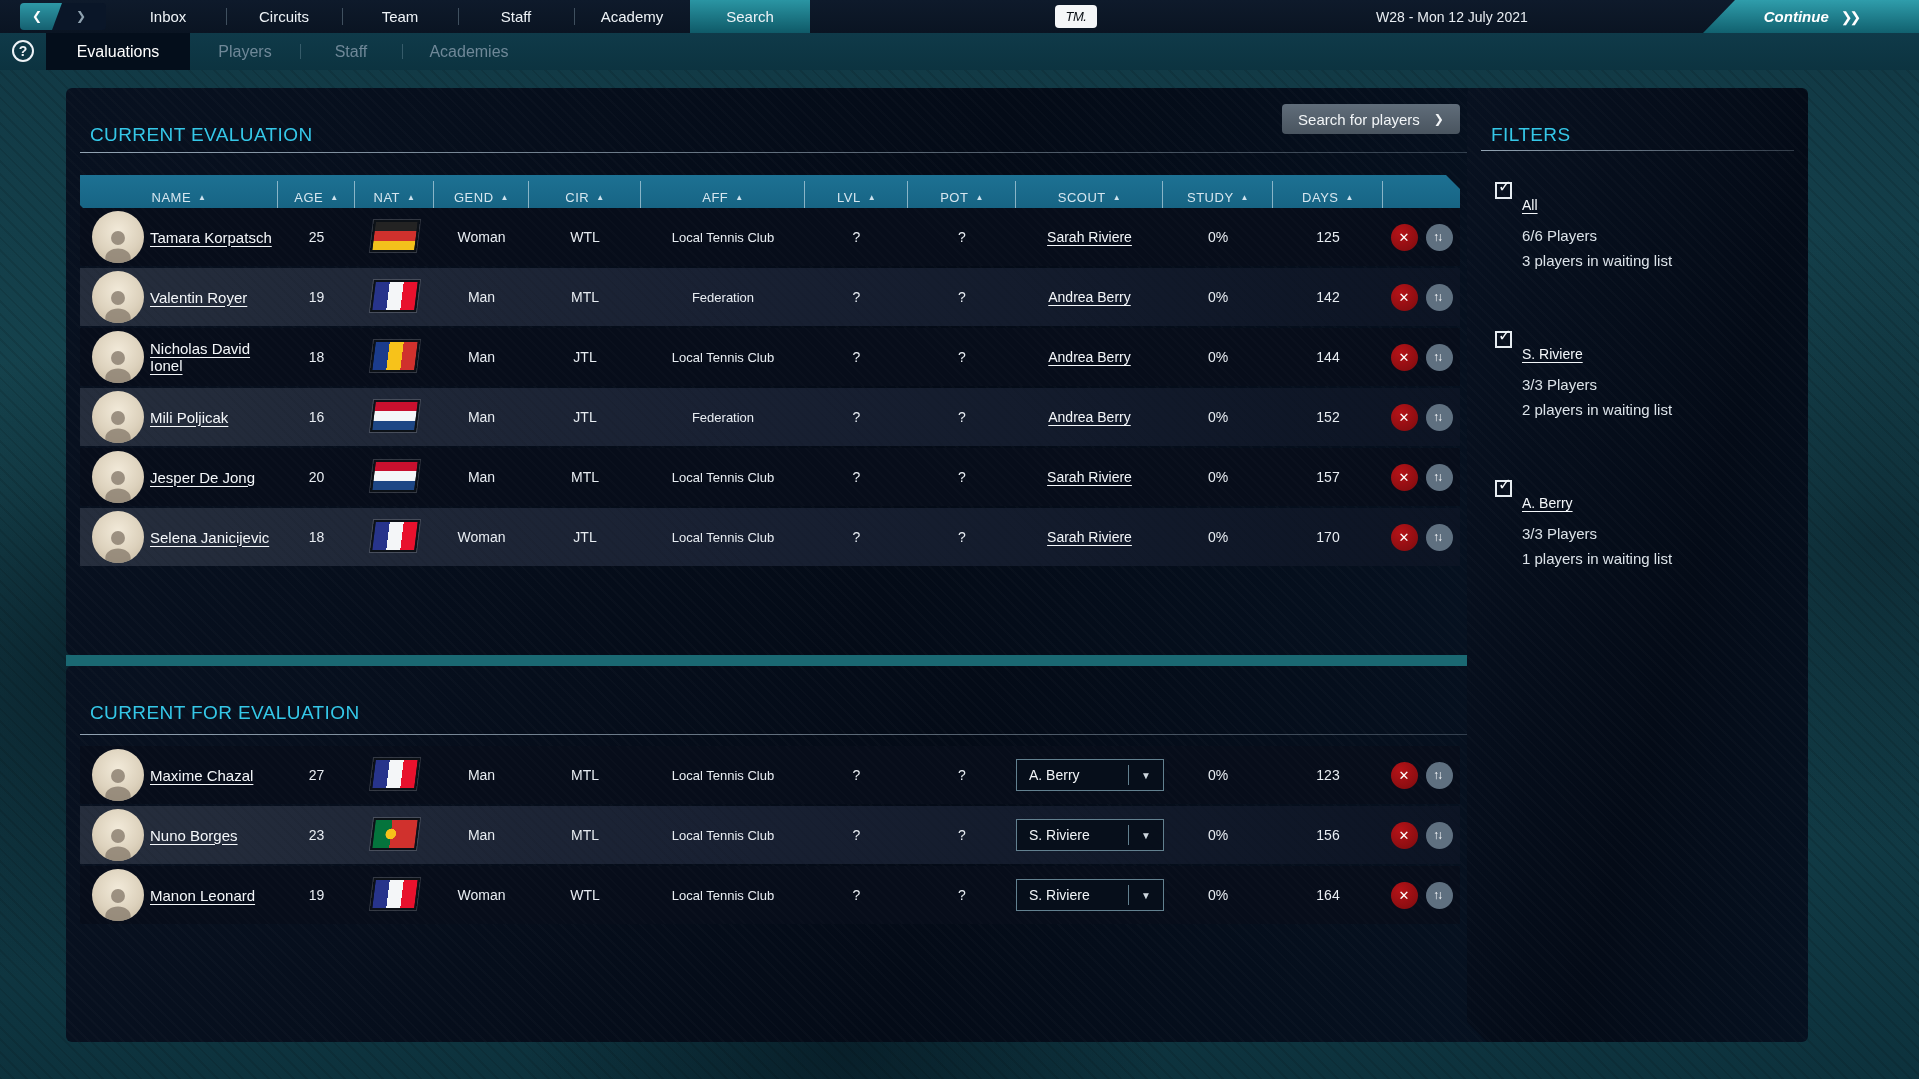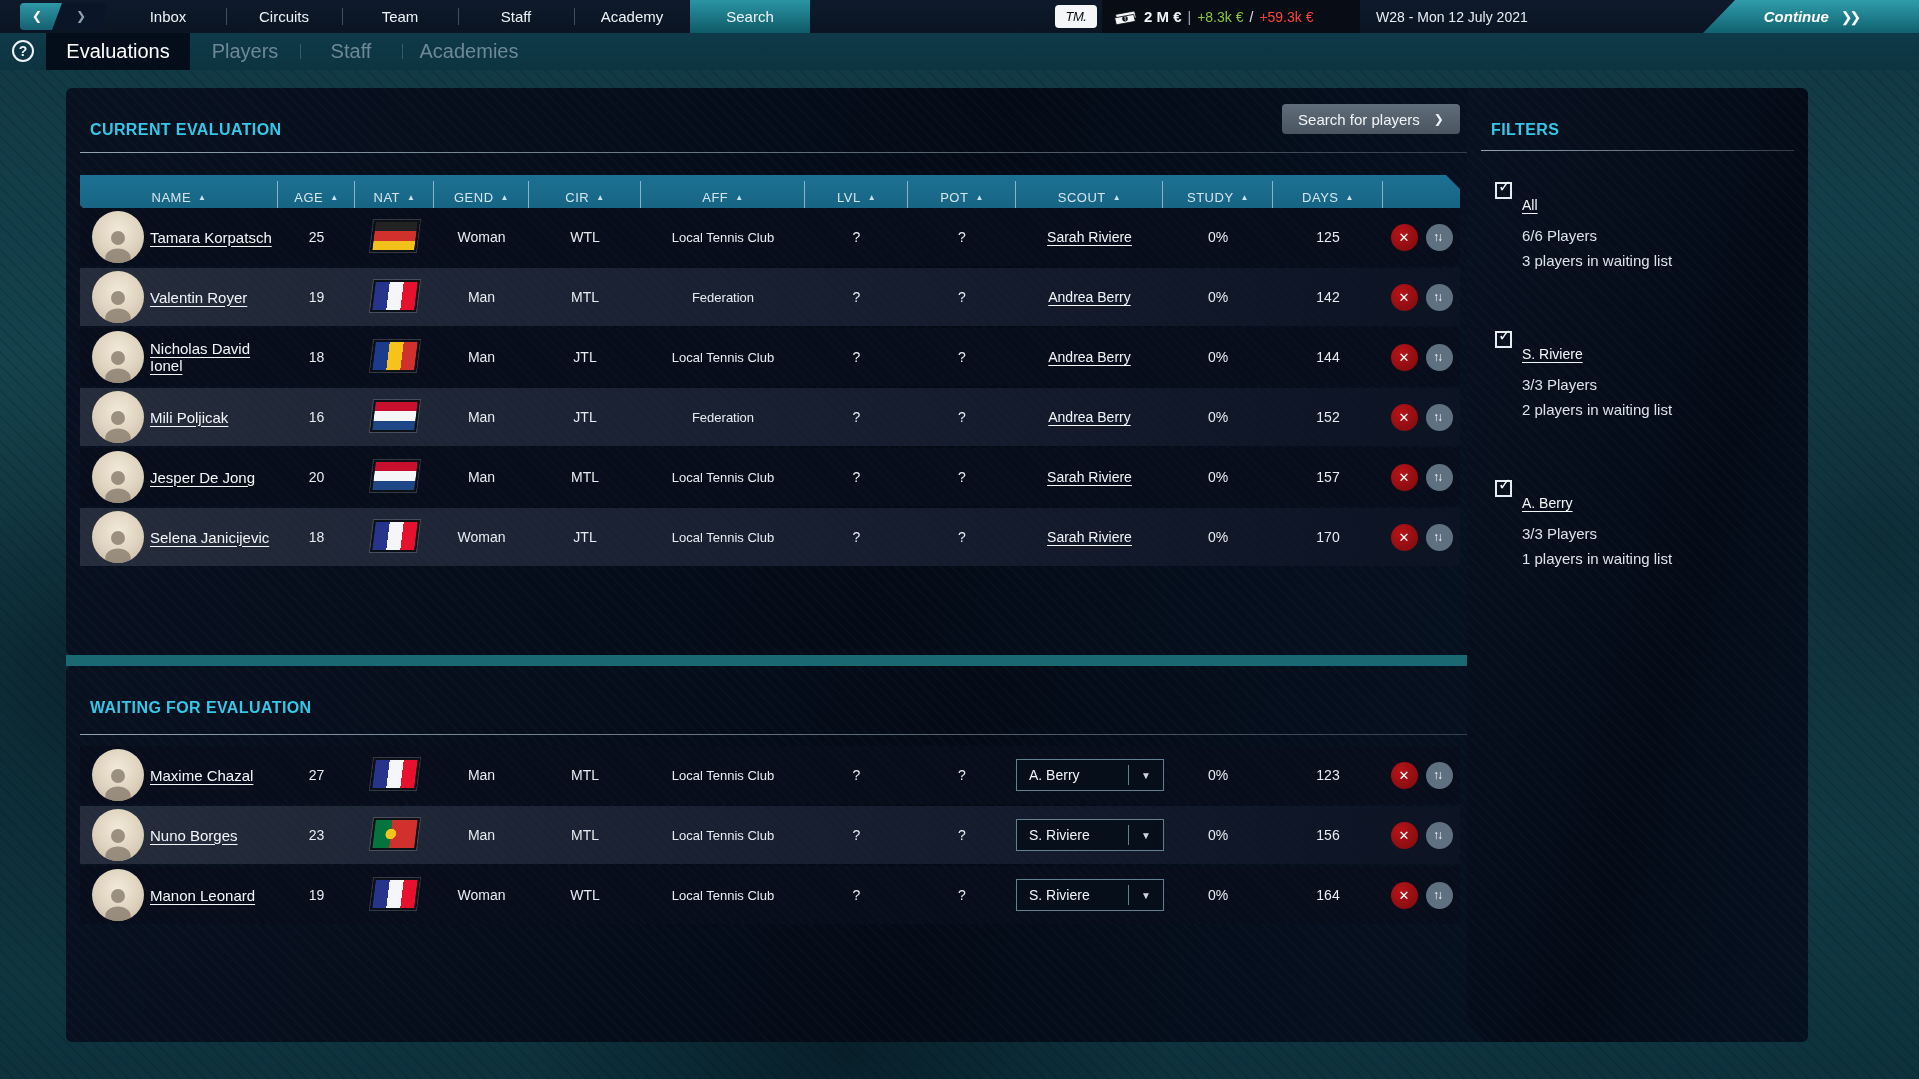--- a/index.html
+++ b/index.html
@@ -37,38 +37,38 @@
   .expense{color:#ff4438;font-size:14px;white-space:nowrap;}
   .gamedate{position:absolute;left:1376px;top:0;height:33px;display:flex;align-items:center;color:#e8edf2;font-size:14px;}
   .continue{position:absolute;right:0;top:0;width:216px;height:33px;background:linear-gradient(180deg,#2f9dab,#11616f);clip-path:polygon(32px 0,100% 0,100% 100%,0 100%);display:flex;align-items:center;justify-content:center;gap:12px;cursor:pointer;}
   .continue .lbl{color:#fff;font-size:15px;font-weight:bold;font-style:italic;}
   .continue .chev{color:#fff;font-size:14px;font-weight:bold;letter-spacing:-3px;}
 
   
   .subnav{position:absolute;left:0;top:33px;width:1919px;height:37px;background:linear-gradient(180deg,#0f3a49,#0c3340);z-index:29;}
   .help{position:absolute;left:12px;top:7px;width:22px;height:22px;border:2px solid #eef3f7;border-radius:50%;color:#eef3f7;font-size:14px;font-weight:bold;display:flex;align-items:center;justify-content:center;cursor:pointer;box-sizing:border-box;}
   .subtabs{position:absolute;left:46px;top:0;height:37px;display:flex;}
-  .subtab{height:37px;display:flex;align-items:center;justify-content:center;color:#6f8898;font-size:20px;position:relative;cursor:pointer;}
+  .subtab{height:37px;display:flex;align-items:center;justify-content:center;color:#6f8898;font-size:16px;position:relative;cursor:pointer;}
   .subtab:before{content:"";position:absolute;left:0;top:11px;height:15px;width:1px;background:rgba(130,160,175,.35);}
   .subtab.active{background:#040e1b;color:#fff;}
   .subtab.active:before{display:none;}
   .subtab.active + .subtab:before{display:none;}
 
   
   .panel{position:absolute;background:
       repeating-linear-gradient(45deg, rgba(255,255,255,.014) 0 2px, transparent 2px 8px),
       linear-gradient(105deg,#081120 0%,#040b17 60%,#061120 100%);
     border-radius:6px;}
   .panel-current{left:66px;top:88px;width:1427px;height:567px;clip-path:polygon(0 0,100% 0,100% calc(100% - 22px),calc(100% - 22px) 100%,0 100%);}
   .panel-waiting{left:66px;top:666px;width:1427px;height:376px;clip-path:polygon(0 0,calc(100% - 22px) 0,100% 22px,100% 100%,0 100%);}
   .panel-filters{left:1467px;top:88px;width:341px;height:954px;clip-path:polygon(0 0,100% 0,100% 100%,20px 100%,0 calc(100% - 20px));}
   .strip-v{position:absolute;left:1493px;top:88px;width:11px;height:954px;background:#1a6872;}
   .strip-h{position:absolute;left:66px;top:655px;width:1427px;height:11px;background:#1a6872;}
 
-  .paneltitle{position:absolute;left:24px;top:20px;color:#35c8e8;font-size:16px;font-weight:bold;letter-spacing:.4px;}
+  .paneltitle{position:absolute;left:24px;top:20px;color:#35c8e8;font-size:19px;font-weight:normal;letter-spacing:.4px;}
   .divider{position:absolute;left:14px;right:14px;height:1px;background:linear-gradient(90deg,rgba(205,225,240,.7),rgba(205,225,240,.22));}
 
   .searchbtn{position:absolute;left:1216px;top:16px;width:178px;height:30px;border:none;border-radius:4px;background:linear-gradient(180deg,#606d7a,#49545f);color:#f2f5f7;font-size:15px;font-family:inherit;display:flex;align-items:center;justify-content:center;gap:14px;cursor:pointer;}
   .searchbtn .chev{font-size:12px;font-weight:bold;}
 
   
   .thead{position:absolute;left:14px;top:87px;width:1380px;height:44px;background:linear-gradient(180deg,#1d7193,#15607f);display:grid;grid-template-columns:198px 77px 79px 95px 112px 164px 103px 108px 147px 110px 110px 77px;align-items:center;clip-path:polygon(0 0,calc(100% - 14px) 0,100% 14px,100% 100%,14px 100%,0 calc(100% - 14px));}
   .th{display:flex;align-items:center;justify-content:center;gap:7px;color:#d6e6ef;font-size:13px;letter-spacing:.5px;position:relative;height:100%;cursor:pointer;}
   .th .arr{font-size:8px;color:#cfe3ee;}
   .th:after{content:"";position:absolute;right:0;top:6px;bottom:6px;width:1px;background:rgba(230,242,250,.55);}
@@ -119,35 +119,20 @@
   </div>
   <nav class="mainnav">
     <div class="navitem">Inbox</div>
     <div class="navitem">Circuits</div>
     <div class="navitem">Team</div>
     <div class="navitem">Staff</div>
     <div class="navitem">Academy</div>
     <div class="navitem active">Search</div>
   </nav>
   <div class="tmlogo">TM.</div>
-  <div class="moneybox">
-    <svg class="cashicon" viewBox="0 0 30 22">
-      <g fill="#f4f6f8" stroke="#0a0f16" stroke-width="1">
-        <polygon points="4,8 26,4 28,12 6,16"></polygon>
-        <polygon points="3,12 25,8 27,16 5,20"></polygon>
-      </g>
-      <circle cx="15" cy="13" r="3.2" fill="#0a0f16"></circle>
-      <path d="M14 11.2c1.6-.8 2.6.4 1.4 1.4-1.2 1-.4 2.4 1 1.8" stroke="#f4f6f8" stroke-width=".9" fill="none"></path>
-    </svg>
-    <span class="balance">2 M €</span>
-    <span class="m-div">|</span>
-    <span class="income">+8.3k €</span>
-    <span class="m-slash">/</span>
-    <span class="expense">+59.3k €</span>
-  </div>
   <div class="gamedate">W28 - Mon 12 July 2021</div>
   <div class="continue">
     <span class="lbl">Continue</span>
     <span class="chev">❯❯</span>
   </div>
 </header>
 
 <div class="subnav">
   <div class="help">?</div>
   <div class="subtabs">
@@ -386,21 +371,21 @@
           </button>
       <button class="btn-swap">
             <span>↑↓</span>
           </button>
     </div>
   </div>
 </div>
 </section>
 
 <section class="panel panel-waiting">
-  <h2 class="paneltitle">WAITING FOR EVALUATION</h2>
+  <h2 class="paneltitle">CURRENT FOR EVALUATION</h2>
   <div class="divider" style="top:68px"></div>
   <div class="rows wait" id="waiting-rows">
   <div class="trow">
     <div class="cell">
           <div class="avatar">
             <svg viewBox="0 0 24 24">
               <path d="M12 12.6a4.4 4.4 0 1 0 0-8.8 4.4 4.4 0 0 0 0 8.8zm0 2.2c-4.4 0-8 2.6-8 5.8V24h16v-3.4c0-3.2-3.6-5.8-8-5.8z"></path>
             </svg>
           </div>
         </div>

